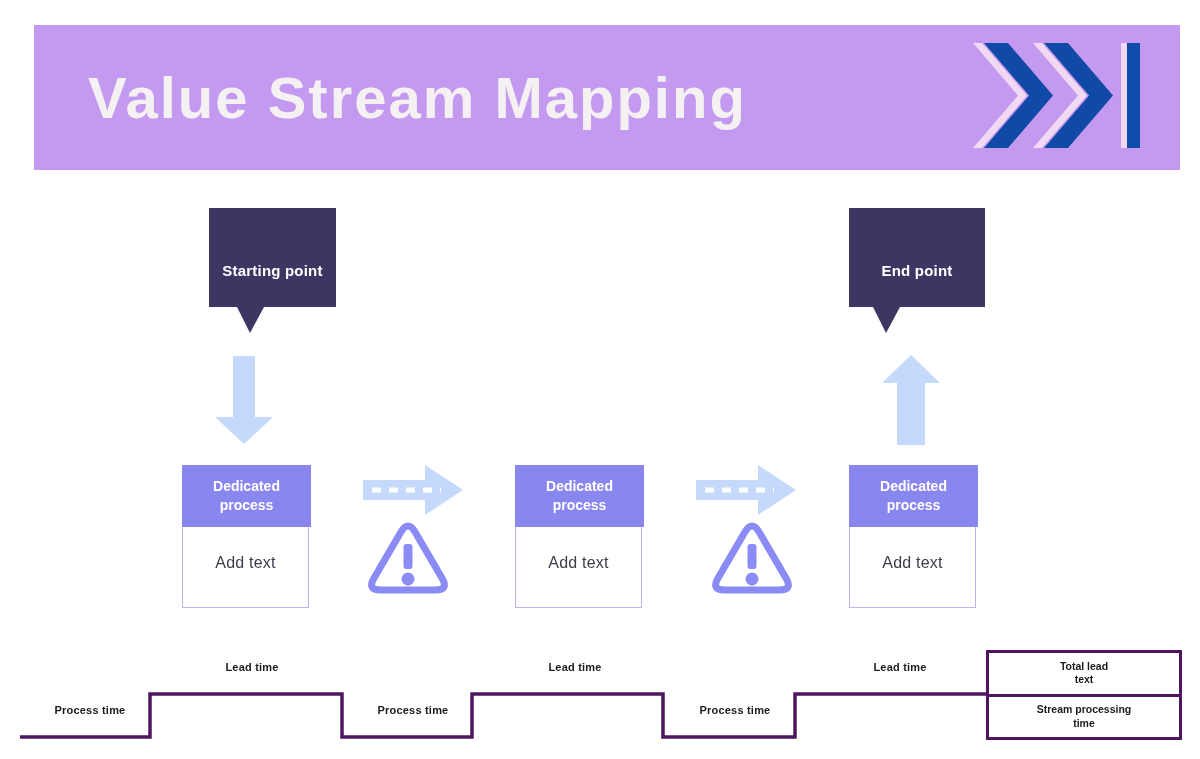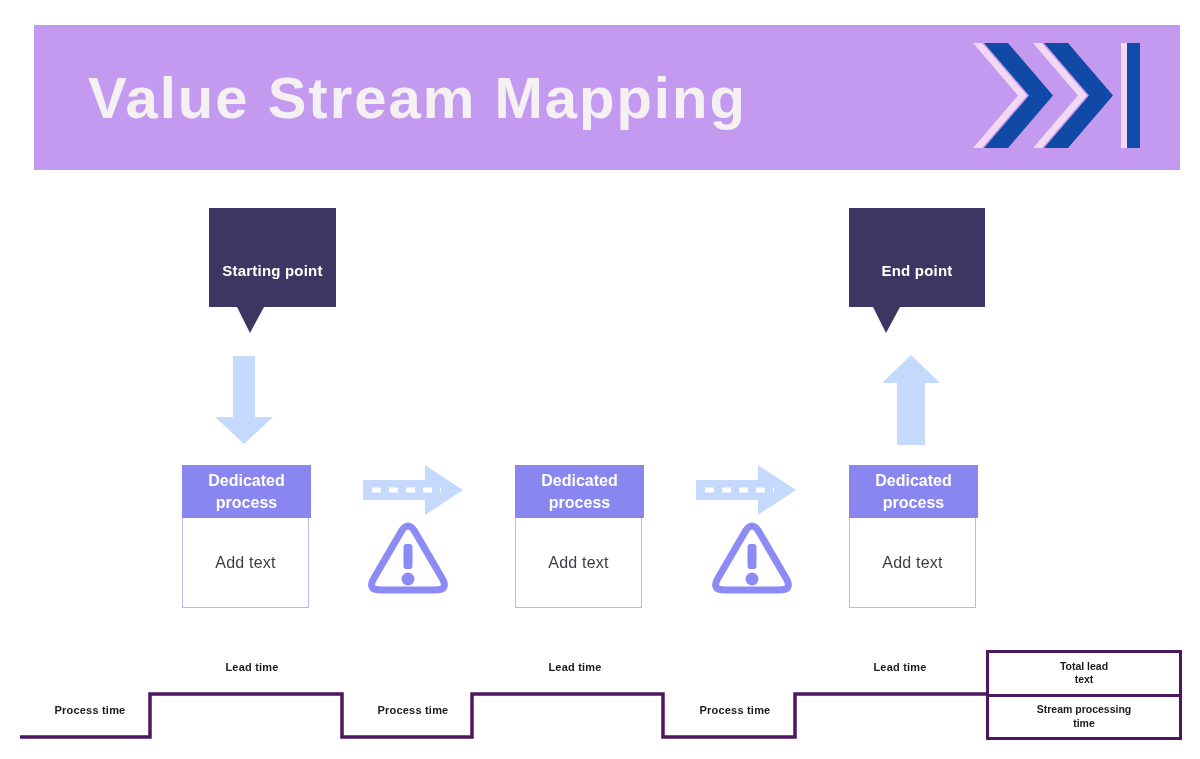--- a/index.html
+++ b/index.html
@@ -33,23 +33,23 @@
   #bubble-end .bubble-tail { left:24px; }
 
   
   .v-arrow { position:absolute; }
   #arrow-down { left:215px; top:356px; }
   #arrow-up { left:882px; top:355px; }
 
   
   .process { position:absolute; top:465px; width:127px; height:143px; background:#ffffff; border:1px solid #b9b6f5; }
   .process-header {
-    position:absolute; left:-1px; top:-1px; width:129px; height:53px; background:#8986ef;
+    position:absolute; left:-1px; top:-1px; width:129px; height:62px; background:#8986ef;
     display:flex; align-items:center; justify-content:center; text-align:center;
-    color:#ffffff; font-size:16px; font-weight:700; line-height:1.35; white-space:pre-line;
+    color:#ffffff; font-size:14px; font-weight:700; line-height:1.35; white-space:pre-line;
   }
   .process-body {
     position:absolute; left:0; top:52px; width:125px; height:90px;
     display:flex; align-items:center; justify-content:center;
     color:#3d3d4a; font-size:16px; letter-spacing:.2px; cursor:text;
   }
   #process-1 { left:182px; }
   #process-2 { left:515px; }
   #process-3 { left:849px; }
 

